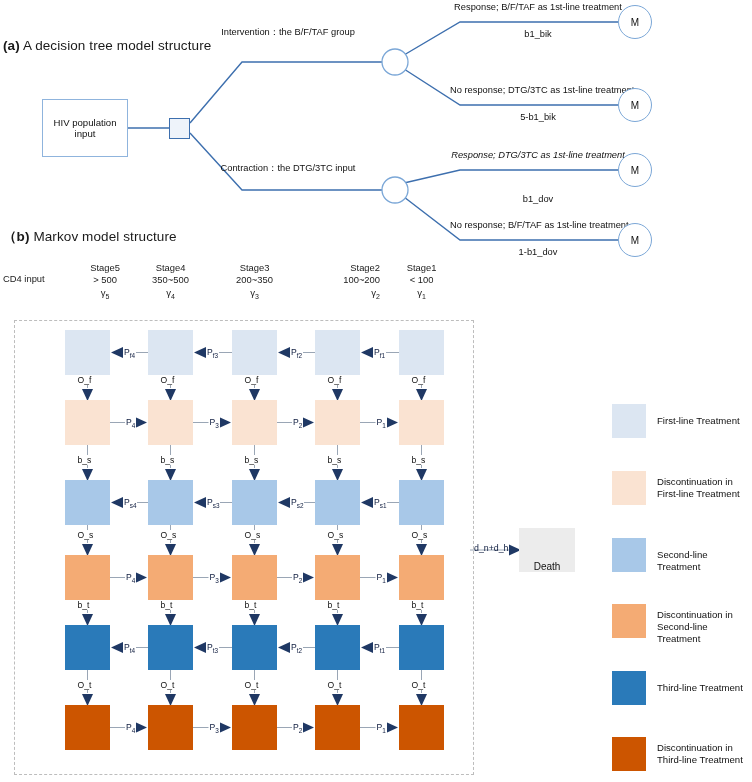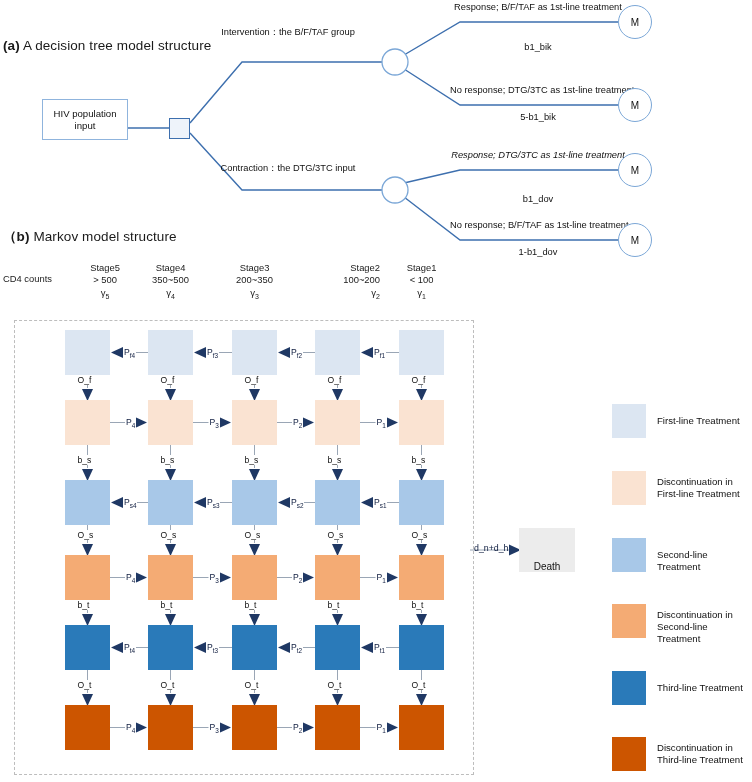--- a/index.html
+++ b/index.html
@@ -157,34 +157,34 @@
     <polyline points="404,69 460,105 618,105"></polyline>
 
     <polyline points="404,183 460,170 618,170"></polyline>
     <polyline points="404,197 460,240 618,240"></polyline>
   </g>
 
   <circle cx="395" cy="62" r="13" fill="#ffffff" stroke="#7ba7d7" stroke-width="1.3"></circle>
   <circle cx="395" cy="190" r="13" fill="#ffffff" stroke="#7ba7d7" stroke-width="1.3"></circle>
 </svg>
 
-<div class="input-box" style="left:42px; top:99px; width:86px; height:41px;">
+<div class="input-box" style="left:42px; top:99px; width:86px; height:58px;">
   <span style="white-space:pre-line;">HIV population
 input</span>
 </div>
 <div class="decision-square" style="left:169px; top:118px; width:21px; height:21px;"></div>
 
 <div class="tree-label" style="left:198px; top:27px; width:180px;">Intervention：the B/F/TAF
 group</div>
 <div class="tree-label" style="left:198px; top:163px; width:180px;">Contraction：the DTG/3TC
 input</div>
 
 <div class="tree-label" style="left:450px; top:2px; width:176px;">Response; B/F/TAF
 as 1st-line treatment</div>
-<div class="tree-label" style="left:450px; top:42px; width:176px;">b1_bik</div>
+<div class="tree-label" style="left:450px; top:29px; width:176px;">b1_bik</div>
 <div class="node-m" style="left:618px; top:5px;">
   <span>M</span>
 </div>
 
 <div class="tree-label" style="left:450px; top:85px; width:176px;">No response; DTG/3TC
 as 1st-line treatment</div>
 <div class="tree-label" style="left:450px; top:112px; width:176px;">5-b1_bik</div>
 <div class="node-m" style="left:618px; top:88px;">
   <span>M</span>
 </div>
@@ -201,21 +201,21 @@
 <div class="tree-label" style="left:450px; top:247px; width:176px;">1-b1_dov</div>
 <div class="node-m" style="left:618px; top:223px;">
   <span>M</span>
 </div>
 
 <div class="section-heading abs" style="left:3px; top:228px;">
   <span class="tag">（b)</span>
   <span>Markov model structure</span>
 </div>
 
-<div class="cd4-label" style="left:3px; top:273px;">CD4 counts</div>
+<div class="cd4-label" style="left:3px; top:273px;">CD4 input</div>
 
 <div id="stage-headers">
     <div class="stage-head" style="left: 62px; top: 262px;">
       <div>Stage5</div>
       <div>&gt; 500</div>
       <div class="g">γ<sub>5</sub></div>
     </div>
     <div class="stage-head" style="left: 127.5px; top: 262px;">
       <div>Stage4</div>
       <div>350~500</div>

